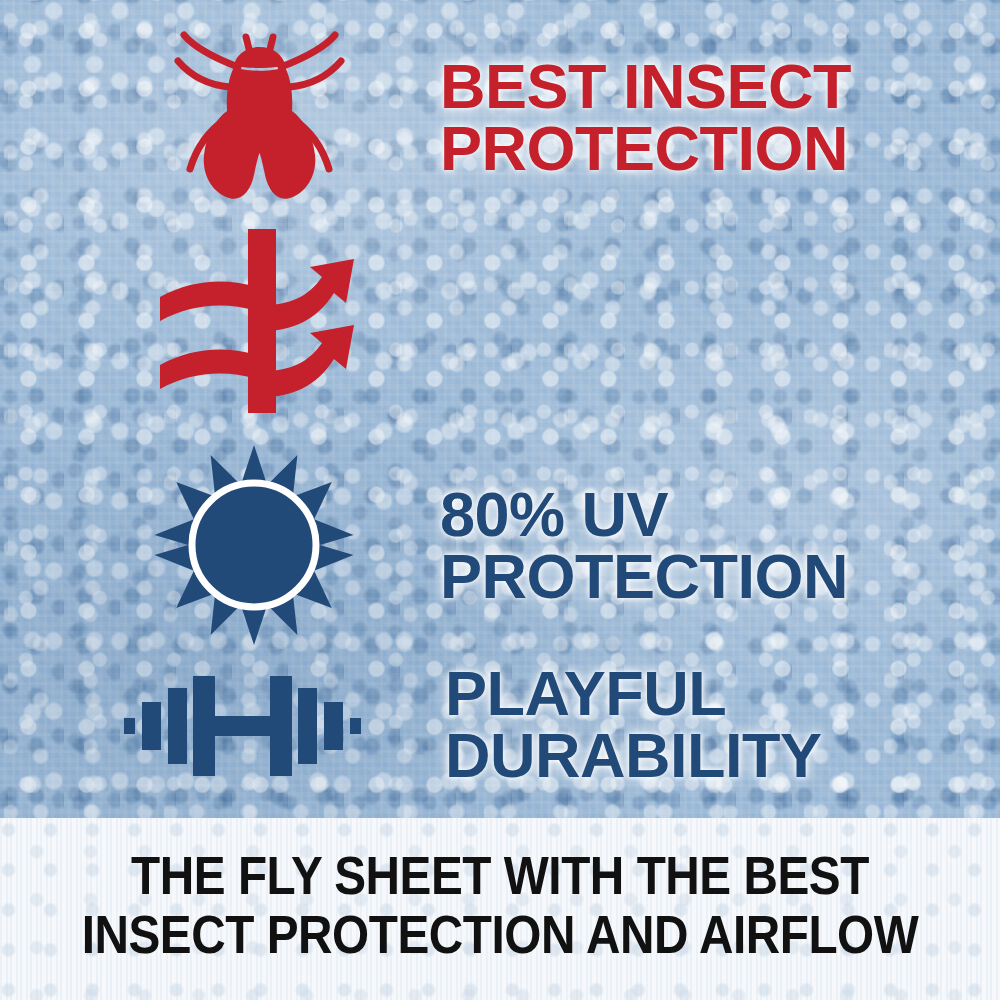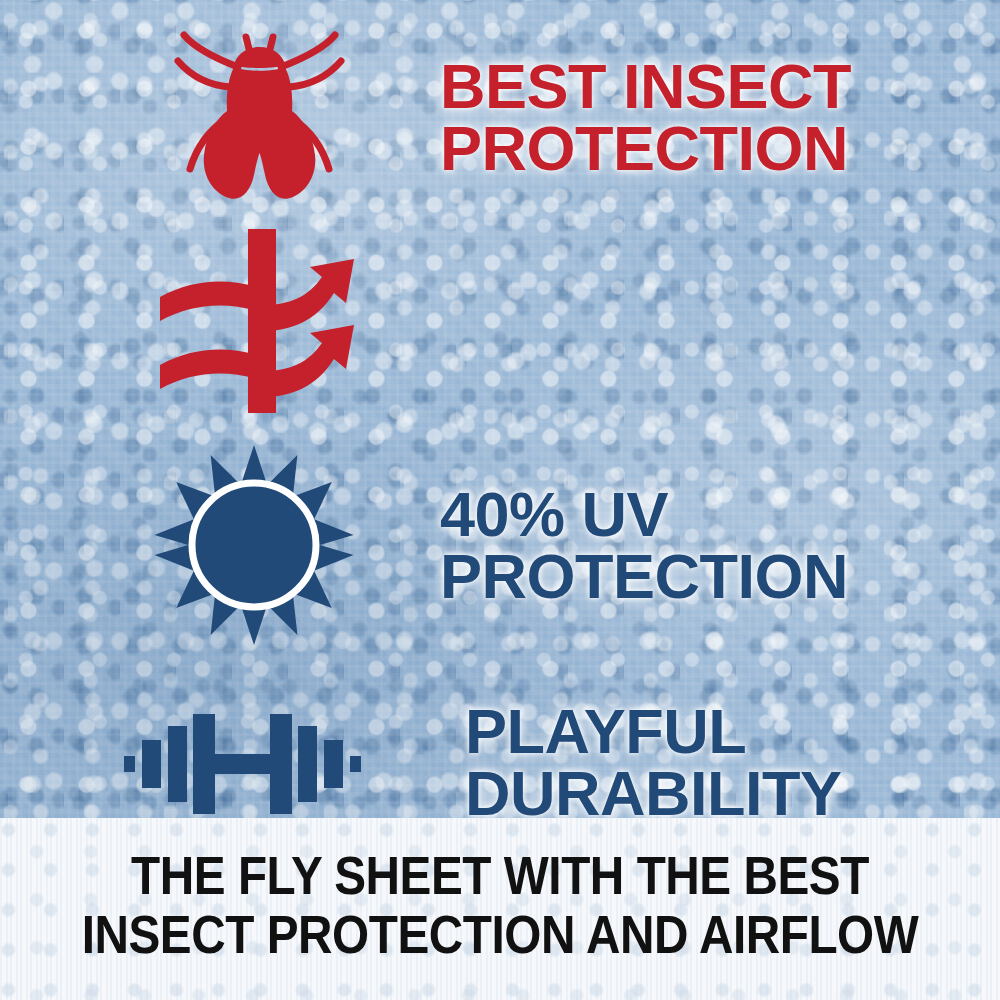--- a/index.html
+++ b/index.html
@@ -116,21 +116,21 @@
     text-shadow:
       0 0 5px rgba(255,255,255,.95),
       0 0 11px rgba(255,255,255,.85),
       0 0 19px rgba(255,255,255,.6);
   }
 
   
   #row-insect   { left: 150px; top: 18px;  width: 830px; height: 200px; }
   #row-airflow  { left: 150px; top: 215px; width: 830px; height: 208px; }
   #row-uv       { left: 150px; top: 438px; width: 830px; height: 216px; }
-  #row-durability { left: 120px; top: 688px; width: 860px; height: 150px; gap: 20px; }
+  #row-durability { left: 120px; top: 650px; width: 860px; height: 150px; }
 
   #row-insect .icon-cell   { width: 215px; height: 190px; }
   #row-airflow .icon-cell  { width: 215px; height: 200px; }
   #row-uv .icon-cell       { width: 215px; height: 210px; }
   #row-durability .icon-cell { width: 245px; height: 130px; }
 
   #row-insect .feature-text   { font-size: 63px; margin-left: 75px; }
   #row-airflow .feature-text  { font-size: 63px; margin-left: 75px; }
   #row-uv .feature-text       { font-size: 63px; margin-left: 75px; }
   #row-durability .feature-text { font-size: 63px; margin-left: 80px; }
@@ -263,21 +263,21 @@
             L -77.8,62.9 L -60.1,25.7
             L -99.5,10.0 L -65.8,0.0
             L -99.5,-10.0 L -60.1,-25.7
             L -77.8,-62.9 L -38.9,-48.4
             L -43.4,-90.1 L -13.2,-60.1
             Z"></path>
           <circle r="62" fill="none" stroke="#ffffff" stroke-width="7"></circle>
         </g>
       </svg>
     </div>
-    <p class="feature-text navy">40% UV
+    <p class="feature-text navy">80% UV
 PROTECTION</p>
   </div>
 
   <div class="feature-row" id="row-durability">
     <div class="icon-cell">
       <svg width="245" height="130" viewBox="0 0 245 130" aria-hidden="true">
         <g fill="#214a78">
 
           <rect x="4" y="58" width="11" height="16"></rect>
           <rect x="22" y="42" width="19" height="48"></rect>

